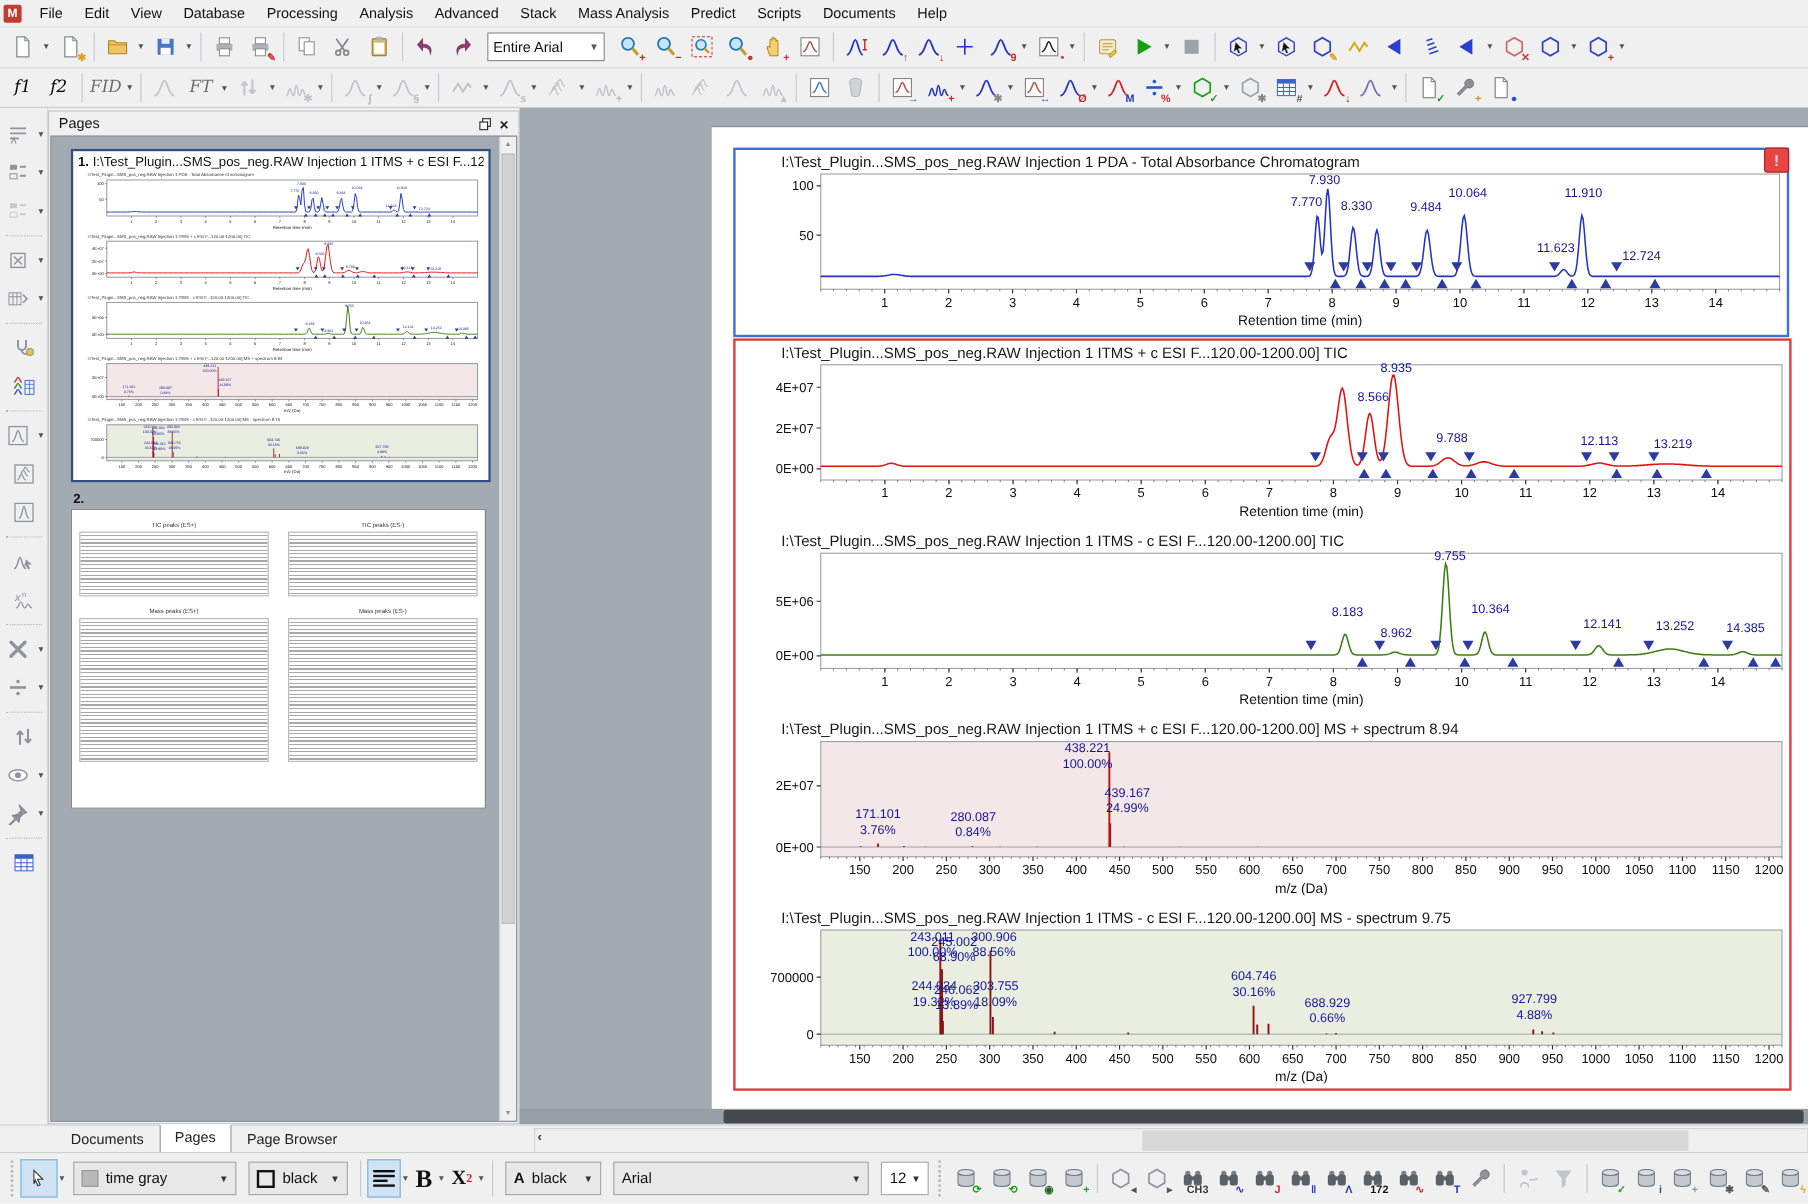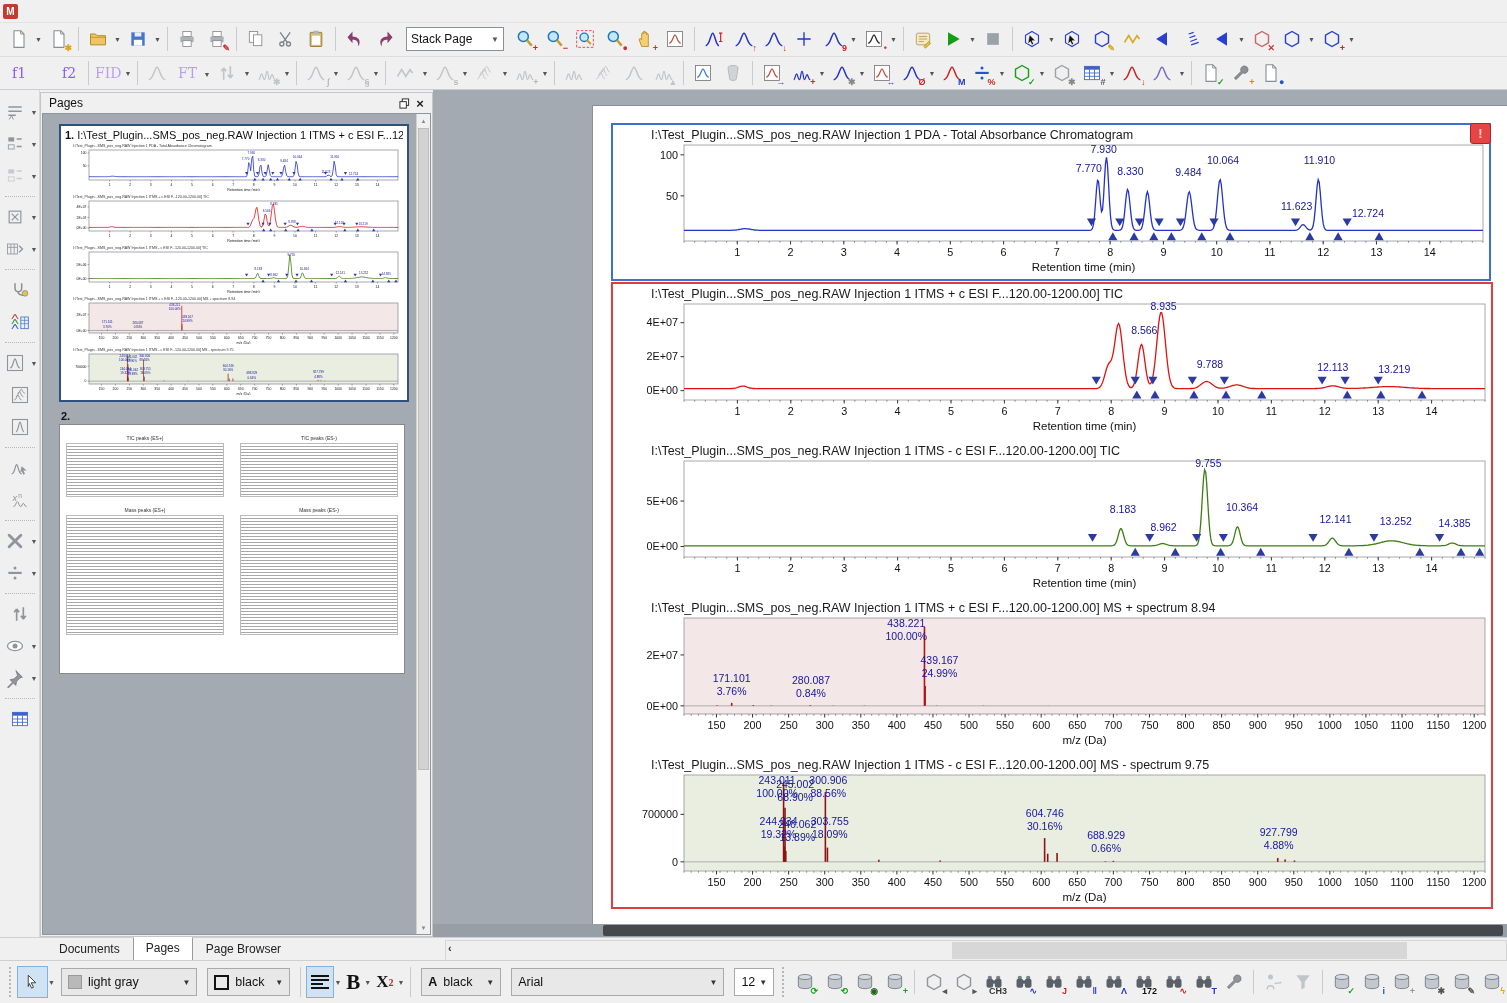--- a/index.html
+++ b/index.html
@@ -18,21 +18,21 @@
   #tb2{top:57px;height:33px;border-bottom:1px solid #c9ced4;}
   .ibtn{height:26px;min-width:26px;display:flex;align-items:center;justify-content:center;
         position:relative;border:1px solid transparent;border-radius:2px;margin:0 1px;}
   .ibtn svg{width:20px;height:20px;display:block;}
   .ibtn .ov{position:absolute;right:0px;bottom:-1px;font-size:9px;font-weight:bold;line-height:9px;
             text-shadow:0 0 2px #fff;}
   .ibtn.dis{opacity:.55;}
   .dd{width:9px;height:26px;display:flex;align-items:center;justify-content:center;
       font-size:7px;color:#555;margin-right:1px;}
   .tsep{width:1px;height:24px;background:#c6cbd1;margin:0 4px;}
-  .txtbtn{font-family:"DejaVu Serif",serif;font-size:14px;color:#8b5cf6;}
+  .txtbtn{font-family:"DejaVu Serif",serif;font-style:italic;font-size:14px;color:#000000;}
   .combo{height:22px;background:#fff;border:1px solid #8a9098;display:flex;align-items:center;
          font-size:12px;padding:0 4px;position:relative;margin:0 6px;}
   .combo .arrow{margin-left:auto;font-size:8px;color:#555;padding-left:6px;}
   
   #leftrail{position:absolute;left:0;top:90px;width:40px;bottom:66px;background:#f0f0f0;
             border-right:1px solid #d8d8d8;display:flex;flex-direction:column;align-items:center;padding-top:6px;box-sizing:border-box;}
   .railitem{display:flex;align-items:center;margin:2px 0;}
   .railsep{width:30px;border-top:1px dotted #b8b8b8;margin:4px 0;}
   
   #pagespanel{position:absolute;left:40px;top:92px;width:393px;height:845px;background:#f0f0f0;
@@ -301,20 +301,35 @@
         <path d="M3 19 c3 0 3 -8 5 -8 2 0 2 8 5 8 M6 15 c3 0 3 -8 5 -8 2 0 2 8 5 8 M9 11 c3 0 3 -7 5 -7 2 0 2 7 5 7" fill="none" stroke="currentColor" stroke-width="1.2"></path>
       </symbol>
 <symbol id="sy-pointer" viewBox="0 0 24 24">
         <path d="M7 3 L17 13 h-6 l3 6 -2.5 1.2 -3 -6.2 -1.5 4 z" fill="#fff" stroke="#333" stroke-width="1.2"></path>
       </symbol>
 </defs>
 </svg>
 
 <div id="menubar">
   <div id="appicon">M</div>
+  <div id="menuitems" style="display:flex">
+      <div class="menu-item">File</div>
+      <div class="menu-item">Edit</div>
+      <div class="menu-item">View</div>
+      <div class="menu-item">Database</div>
+      <div class="menu-item">Processing</div>
+      <div class="menu-item">Analysis</div>
+      <div class="menu-item">Advanced</div>
+      <div class="menu-item">Stack</div>
+      <div class="menu-item">Mass Analysis</div>
+      <div class="menu-item">Predict</div>
+      <div class="menu-item">Scripts</div>
+      <div class="menu-item">Documents</div>
+      <div class="menu-item">Help</div>
+    </div>
 </div>
 
 <div class="tb" id="tb1">
     <div style="display: flex; align-items: center;">
       <div class="ibtn">
         <svg style="color: rgb(255, 255, 255);">
           <use href="#sy-file"></use>
         </svg>
       </div>
       <div class="dd">▼</div>
@@ -391,21 +406,21 @@
       </div>
     </div>
     <div style="display: flex; align-items: center;">
       <div class="ibtn">
         <svg style="color: rgb(138, 61, 110);">
           <use href="#sy-redo"></use>
         </svg>
       </div>
     </div>
     <div class="combo" style="width: 88px;">
-      <span>Stack Page</span>
+      <span>Entire Arial</span>
       <span class="arrow">▼</span>
     </div>
     <div style="display: flex; align-items: center;">
       <div class="ibtn">
         <svg style="color: rgb(69, 177, 232);">
           <use href="#sy-mag"></use>
         </svg>
         <span class="ov" style="color: rgb(204, 34, 34);">+</span>
       </div>
     </div>
@@ -597,21 +612,21 @@
       </div>
       <div class="dd">▼</div>
     </div>
   </div>
 <div class="tb" id="tb2">
     <div style="display: flex; align-items: center;">
       <div class="ibtn">
         <span class="txtbtn">f1</span>
       </div>
     </div>
-    <div style="display: flex; align-items: flex-start; margin-left: 20px;">
+    <div style="display: flex; align-items: flex-start;">
       <div class="ibtn">
         <span class="txtbtn">f2</span>
       </div>
     </div>
     <div class="tsep"></div>
     <div style="display: flex; align-items: center;">
       <div class="ibtn dis">
         <span class="txtbtn">FID</span>
       </div>
       <div class="dd">▼</div>
@@ -2235,21 +2250,21 @@
 <div id="btoolbar">
   <div class="dots"></div>
   <div class="bbtn sel" style="width:34px">
     <svg width="18" height="18">
         <use href="#sy-pointer"></use>
       </svg>
   </div>
   <div class="dd">▼</div>
   <div class="bcombo" id="fillcombo">
     <span class="swatch"></span>
-    <span>light gray</span>
+    <span>time gray</span>
       <span class="arrow">▼</span>
   </div>
   <div class="bcombo" id="linecombo">
     <span class="sqoutline"></span>
     <span>black</span>
       <span class="arrow">▼</span>
   </div>
   <div class="bsep"></div>
   <div class="bbtn sel" style="width:30px">
     <span class="alignicon">

